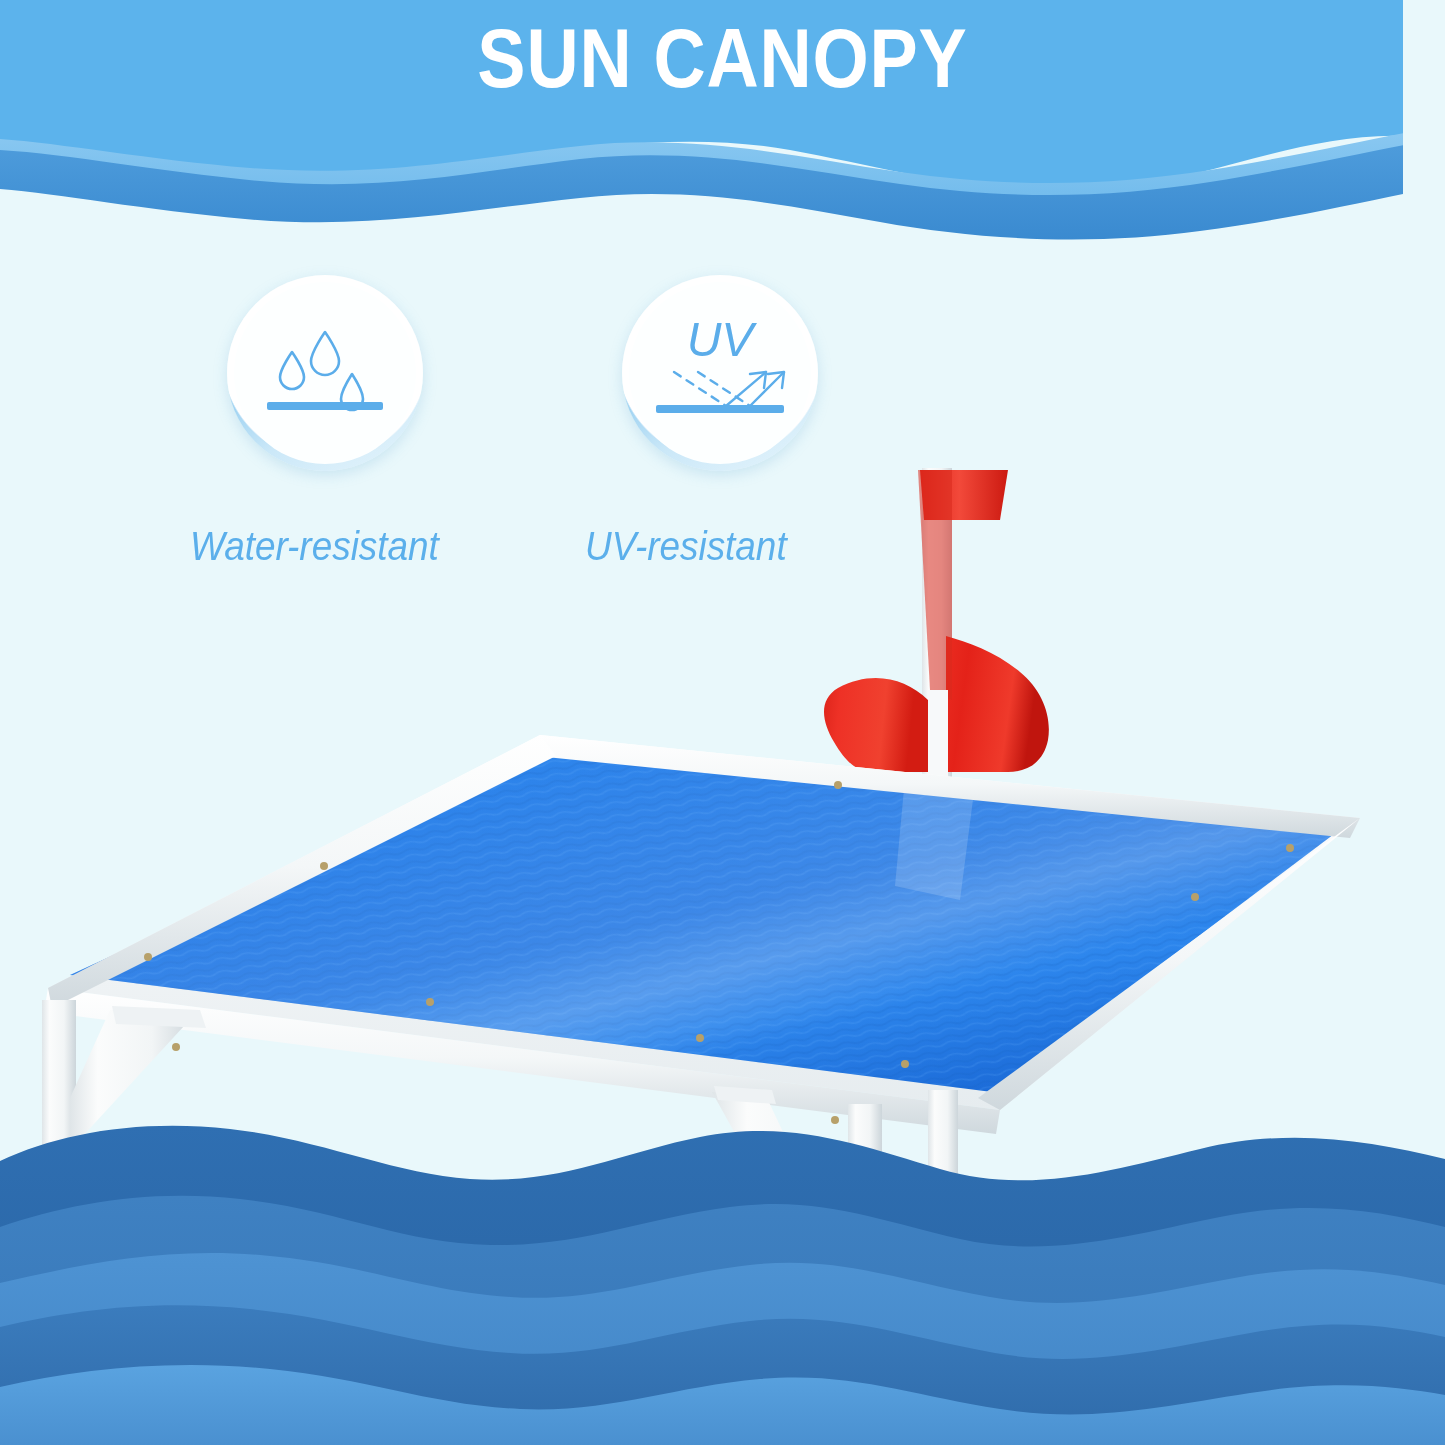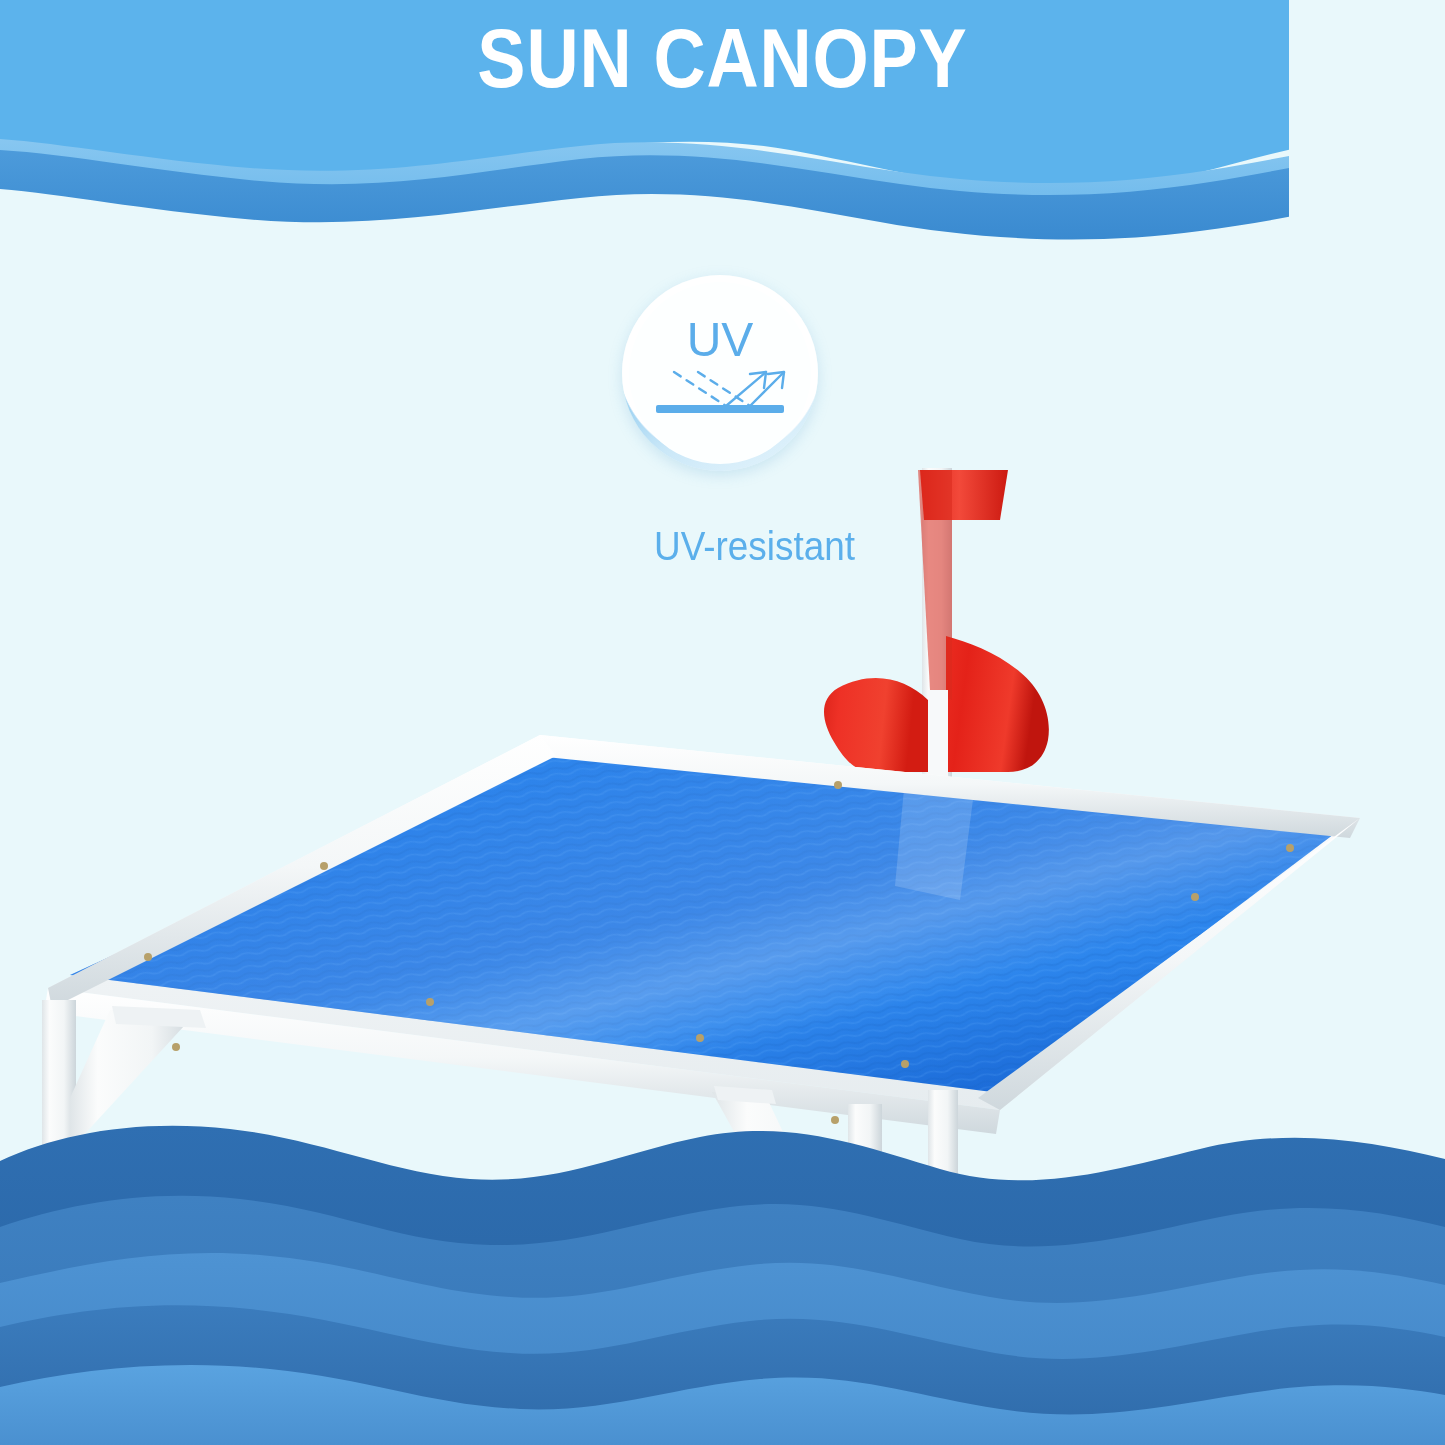--- a/index.html
+++ b/index.html
@@ -4,33 +4,33 @@
 <style>
   html,body{margin:0;padding:0;}
   body{
     width:1445px;height:1445px;overflow:hidden;
     font-family:"Liberation Sans", sans-serif;
     background:#e9f8fb;
   }
   .stage{position:relative;width:1445px;height:1445px;overflow:hidden;background:#e9f8fb;}
 
   
-  .header{position:absolute;left:0;top:0;width:1289px;height:245px;overflow:hidden;}
+  .header{position:absolute;left:0;top:0;width:1403px;height:245px;overflow:hidden;}
   .header-svg{position:absolute;left:0;top:0;}
   .title{
     position:absolute;left:0;top:14px;width:1445px;text-align:center;
     color:#ffffff;font-size:84px;font-weight:bold;letter-spacing:1px;
     font-family:"Liberation Sans", sans-serif;
     transform:scaleX(0.86);transform-origin:50% 50%;
     line-height:1.05;white-space:nowrap;
   }
 
   
   .features{position:absolute;left:0;top:275px;width:1445px;height:330px;}
-  .feature{position:absolute;width:300px;text-align:right;}
+  .feature{position:absolute;width:300px;text-align:left;font-style:italic;}
   .feature-1{left:175px;}
   .feature-2{left:570px;}
   .feature-3{left:980px;}
   .circle-wrap{position:relative;width:196px;height:196px;margin:0 auto;}
   .circle-ring{
     position:absolute;left:0;top:0;width:196px;height:196px;border-radius:50%;
     background:
       radial-gradient(circle at 50% 42%, #ffffff 0 68%, rgba(255,255,255,0) 69%),
       linear-gradient(150deg,#6fb9ea 0%, #8fcbf0 35%, #cbe8f8 65%, #e6f5fc 100%);
     box-shadow:0 4px 14px rgba(120,180,220,.28);
@@ -84,20 +84,36 @@
                C700,146 800,170 900,184 C1010,200 1110,198 1210,182
                C1310,166 1390,146 1445,138 V186 C1385,196 1300,218 1200,231
                C1090,246 980,240 880,222 C780,204 690,186 580,198
                C460,211 370,230 245,219 C145,210 60,194 0,189 Z" fill="url(#hdrMid)"></path>
     </svg>
     <div class="title">SUN CANOPY</div>
   </div>
 
   <div class="features">
 
+    <div class="feature feature-1">
+      <div class="circle-wrap">
+        <div class="circle-ring"></div>
+        <div class="circle-inner">
+          <svg width="132" height="118" viewBox="0 0 132 118">
+            <g fill="none" stroke="#5badea" stroke-width="2.6" stroke-linejoin="round" stroke-linecap="round">
+              <path d="M66,18 C66,18 52,38 52,47 a14,14 0 0 0 28,0 C80,38 66,18 66,18 Z"></path>
+              <path d="M33,38 C33,38 21,55 21,63 a12,12 0 0 0 24,0 C45,55 33,38 33,38 Z"></path>
+              <path d="M93,60 C93,60 82,77 82,85 a11,11 0 0 0 22,0 C104,77 93,60 93,60 Z"></path>
+            </g>
+            <rect x="8" y="88" width="116" height="8" rx="2" fill="#5badea"></rect>
+          </svg>
+        </div>
+      </div>
+      <div class="feature-label">Water-resistant</div>
+    </div>
 
     <div class="feature feature-2">
       <div class="circle-wrap">
         <div class="circle-ring"></div>
         <div class="circle-inner">
           <svg width="136" height="126" viewBox="0 0 136 126">
               <text x="68" y="46" text-anchor="middle" font-family="Liberation Sans, sans-serif" font-size="48" fill="#5badea">UV</text>
               <g fill="none" stroke="#5badea" stroke-width="2.4" stroke-linecap="round">
 
                 <line x1="22" y1="62" x2="74" y2="96" stroke-dasharray="8 7"></line>

